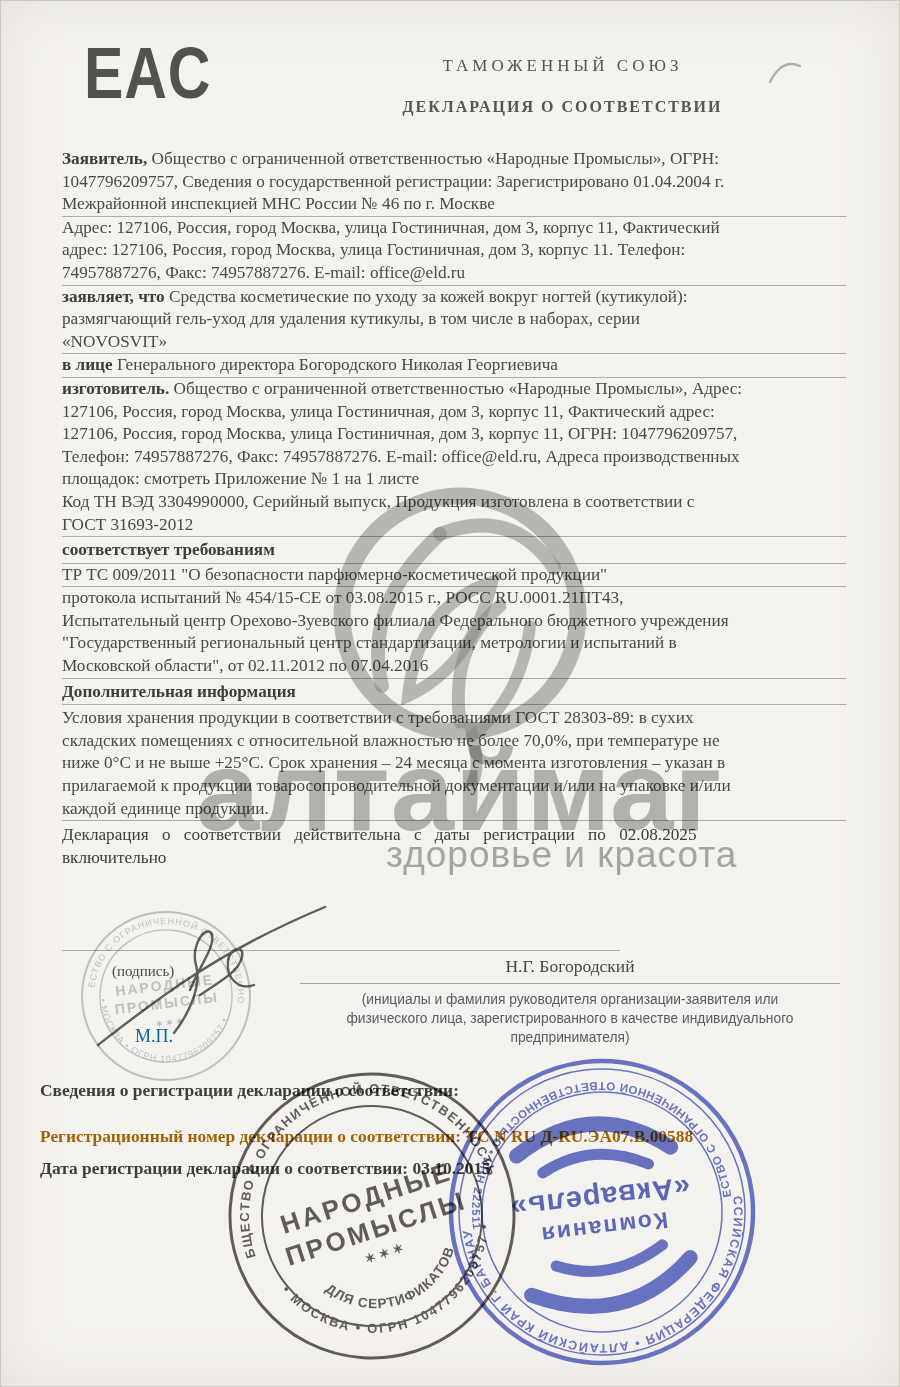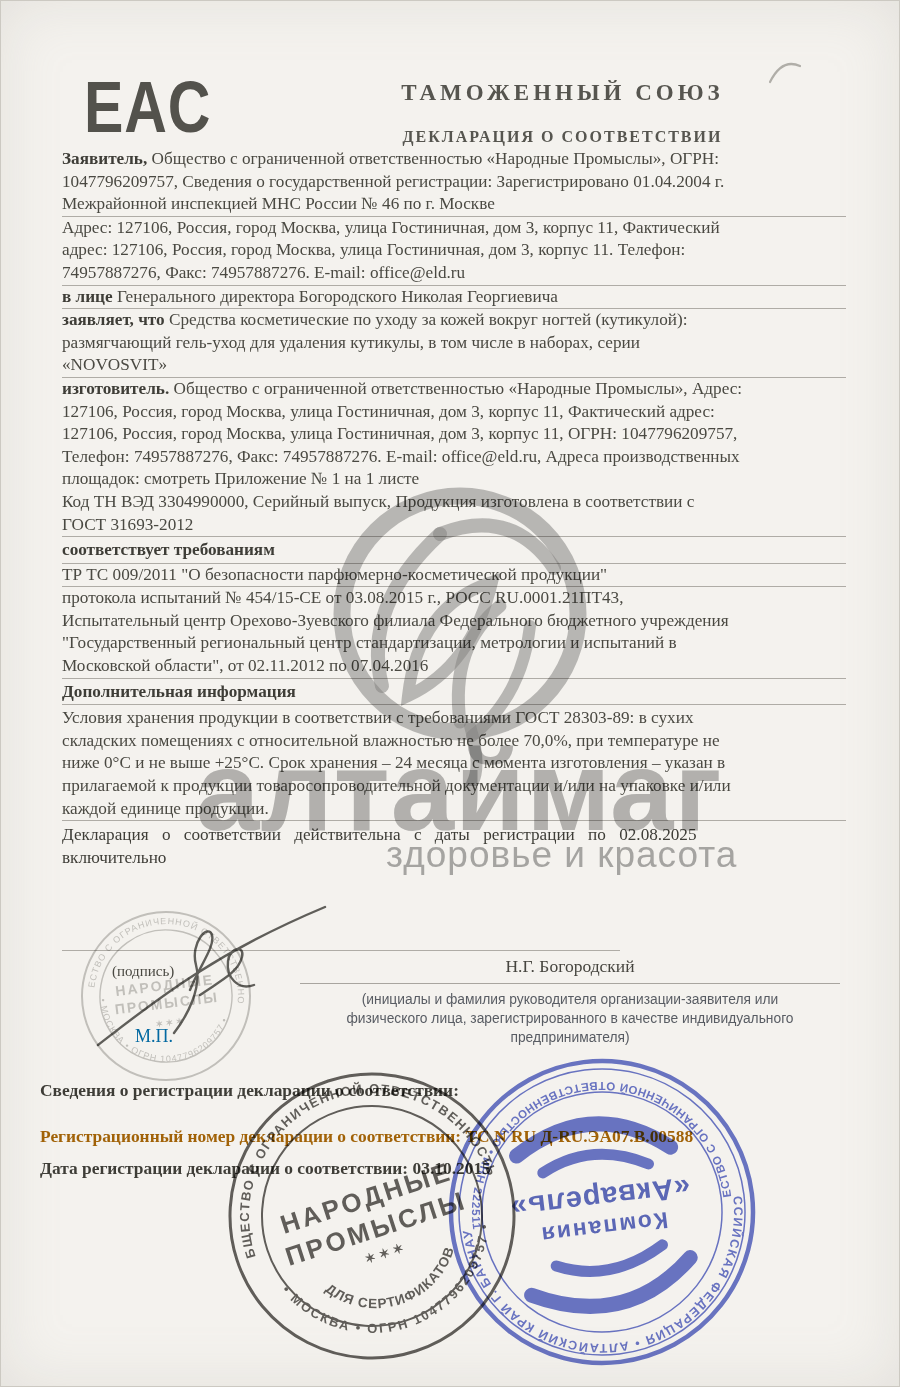--- a/index.html
+++ b/index.html
@@ -1,25 +1,25 @@
 <!DOCTYPE html>
 <html><head>
 <meta charset="utf-8">
 <style>
   html,body{margin:0;padding:0;background:#d9d7d3;}
   .page{position:relative;width:900px;height:1387px;margin:0 auto;background:#f4f2ee;
         overflow:hidden;font-family:"Liberation Serif",serif;color:#4a4942;
         box-shadow:inset 0 0 0 1px #ccc9c2, inset 0 0 60px rgba(170,165,155,.22);}
   .content{position:absolute;left:62px;top:0;width:784px;z-index:1;}
-  .header{display:flex;align-items:flex-end;margin-top:34px;height:112px;}
+  .header{display:flex;align-items:flex-start;margin-top:34px;height:112px;}
   .eac{font-family:"Liberation Sans",sans-serif;font-weight:bold;font-size:72px;
        line-height:78px;color:#53524c;transform:scaleX(.82);transform-origin:left top;
        margin-left:22px;letter-spacing:1px;filter:blur(.4px);}
   .titlebox{flex:1;text-align:center;margin-top:22px;margin-left:40px;color:#56554f;}
-  .title1{font-weight:bold;font-size:23px;letter-spacing:4px;filter:blur(.35px);}
+  .title1{font-weight:normal;font-size:17px;letter-spacing:4px;filter:blur(.35px);}
   .title2{font-weight:bold;font-size:16px;letter-spacing:2px;margin-top:22px;filter:blur(.35px);}
   .row{font-size:17.2px;line-height:22.6px;filter:blur(.25px);}
   .pre{white-space:pre-line;}
   .hr{border-bottom:1px solid rgba(105,102,94,.5);}
   b.lbl{color:#3e3d37;}
   .head{font-weight:bold;color:#3e3d37;padding:2px 0 1px 0;}
   .validity{font-weight:normal;color:#3e3d37;word-spacing:9px;}
   .validity .l2{word-spacing:0;}
   
   .wm{position:absolute;z-index:5;pointer-events:none;mix-blend-mode:multiply;}
@@ -65,29 +65,29 @@
 Межрайонной инспекцией МНС России № 46 по г. Москве</span>
     </div>
 
     <div class="row hr">
       <span class="pre">Адрес: 127106, Россия, город Москва, улица Гостиничная, дом 3, корпус 11, Фактический
 адрес: 127106, Россия, город Москва, улица Гостиничная, дом 3, корпус 11. Телефон:
 74957887276, Факс: 74957887276. E-mail: office@eld.ru</span>
     </div>
 
     <div class="row hr">
-      <b class="lbl">в лице</b>
-      <span>Генерального директора Богородского Николая Георгиевича</span>
-    </div>
-
-    <div class="row hr">
       <b class="lbl">заявляет, что</b>
       <span class="pre">Средства косметические по уходу за кожей вокруг ногтей (кутикулой):
 размягчающий гель-уход для удаления кутикулы, в том числе в наборах, серии
 «NOVOSVIT»</span>
+    </div>
+
+    <div class="row hr">
+      <b class="lbl">в лице</b>
+      <span>Генерального директора Богородского Николая Георгиевича</span>
     </div>
 
     <div class="row">
       <b class="lbl">изготовитель.</b>
       <span class="pre">Общество с ограниченной ответственностью «Народные Промыслы», Адрес:
 127106, Россия, город Москва, улица Гостиничная, дом 3, корпус 11, Фактический адрес:
 127106, Россия, город Москва, улица Гостиничная, дом 3, корпус 11, ОГРН: 1047796209757,
 Телефон: 74957887276, Факс: 74957887276. E-mail: office@eld.ru, Адреса производственных
 площадок: смотреть Приложение № 1 на 1 листе</span>
     </div>

